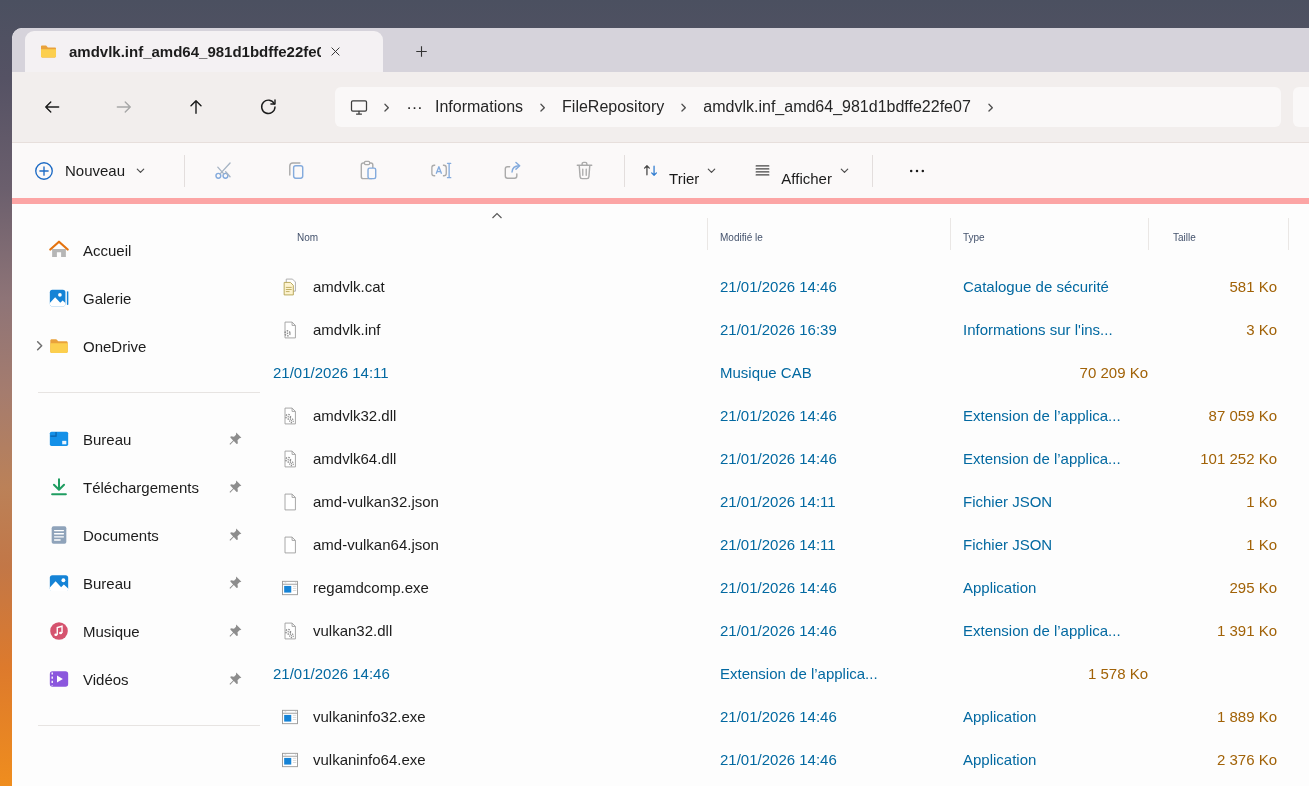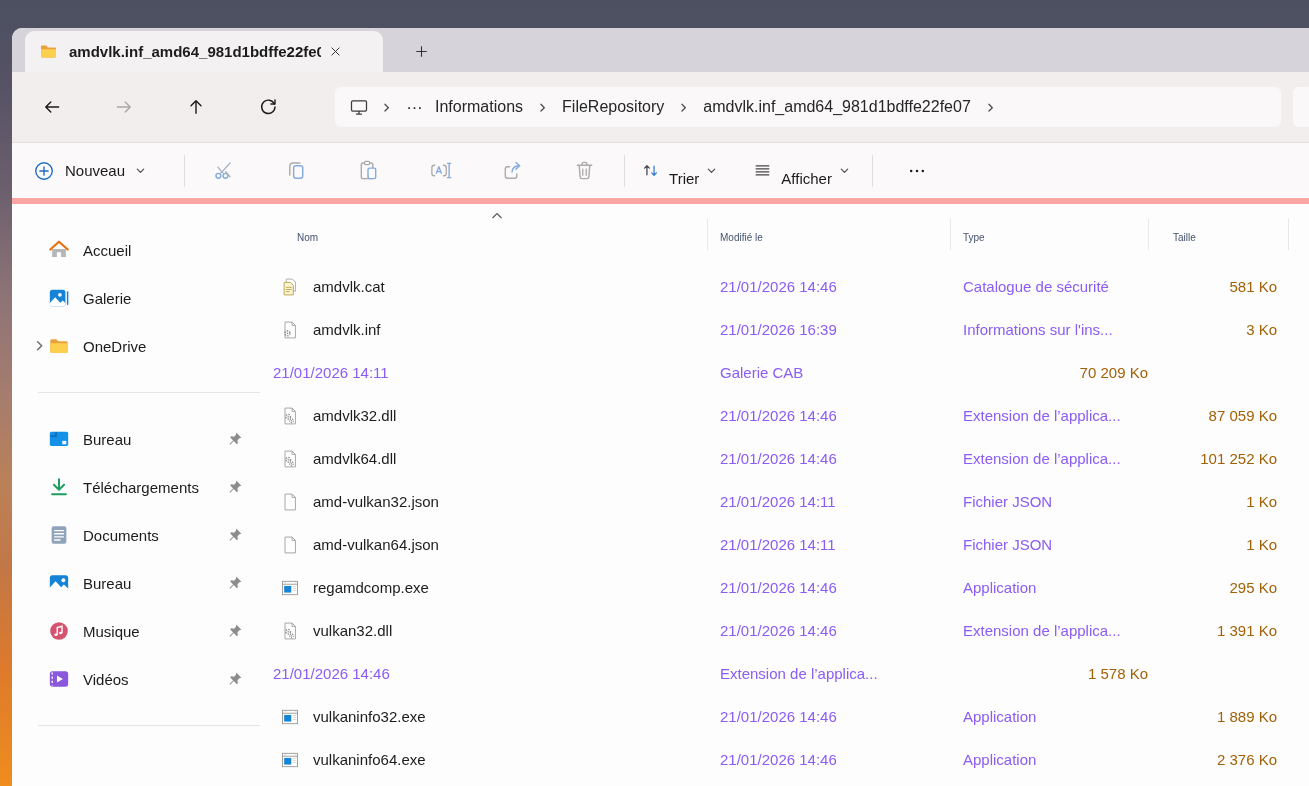--- a/index.html
+++ b/index.html
@@ -78,21 +78,21 @@
     grid-template-columns:447px 243px 198px 129px;width:1017px;height:30px;
     align-items:center;font-size:10px;color:#45536d;}
   .hcell{padding-left:13px;} .hcell.first{padding-left:37px;} .hcell.last{padding-left:15px;margin-left:10px;}
   .hsep{position:absolute;top:14px;width:1px;height:32px;background:#eae7e5;}
   .rows{width:1017px;}
   .row{display:grid;grid-template-columns:447px 243px 198px 129px;height:43px;
     align-items:center;font-size:15px;}
   .cell.name{display:flex;align-items:center;gap:13px;padding-left:20px;
     color:#1c1c1c;overflow:hidden;white-space:nowrap;}
   .fi{width:20px;height:20px;flex:0 0 auto;}
-  .cell.meta{color:#8b5cf6;padding-left:13px;white-space:nowrap;}
+  .cell.meta{color:#0369a1;padding-left:13px;white-space:nowrap;}
   .cell.size{color:#a16207;text-align:right;white-space:nowrap;}
 </style>
 </head>
 <body>
 
 <svg width="0" height="0" style="position:absolute">
 <defs>
   <symbol id="i-folder" viewBox="0 0 24 24">
     <path d="M2.5 6c0-.8.7-1.5 1.5-1.5h5l2.2 2.4h8.8c.9 0 1.5.7 1.5 1.5V18c0 .9-.7 1.5-1.5 1.5H4c-.9 0-1.5-.7-1.5-1.5z" fill="#e9a23b"></path>
     <path d="M2.5 9h19v9c0 .9-.7 1.5-1.5 1.5H4c-.9 0-1.5-.7-1.5-1.5z" fill="#fccf4e"></path>
@@ -510,21 +510,21 @@
                 <use href="#i-inf"></use>
               </svg>
               <span>amdvlk.inf</span>
             </div>
           <div class="cell meta">21/01/2026 16:39</div>
           <div class="cell meta">Informations sur l'ins...</div>
           <div class="cell size">3 Ko</div>
         </div>
         <div class="row">
           <div class="cell meta">21/01/2026 14:11</div>
-          <div class="cell meta">Galerie CAB</div>
+          <div class="cell meta">Musique CAB</div>
           <div class="cell size">70 209 Ko</div>
         </div>
         <div class="row">
           <div class="cell name">
               <svg class="fi">
                 <use href="#i-dll"></use>
               </svg>
               <span>amdvlk32.dll</span>
             </div>
           <div class="cell meta">21/01/2026 14:46</div>

